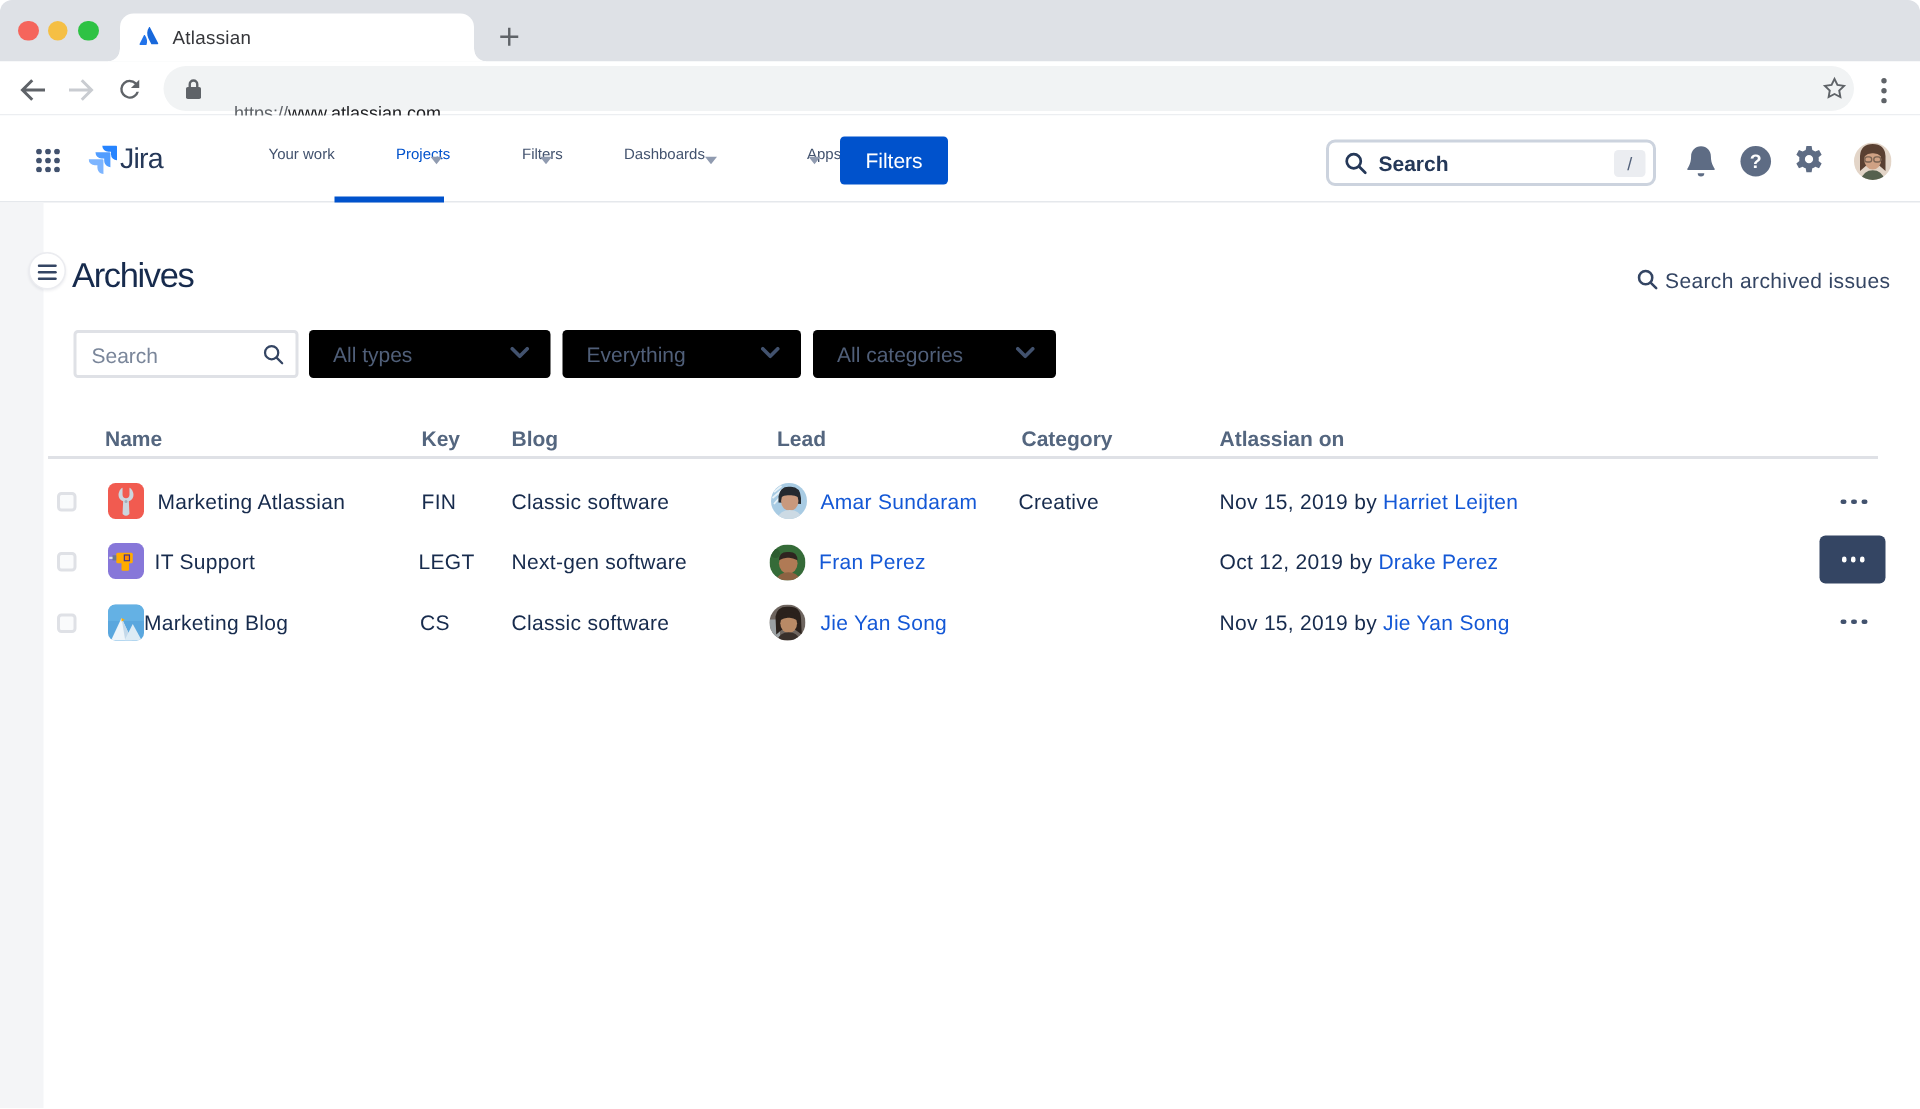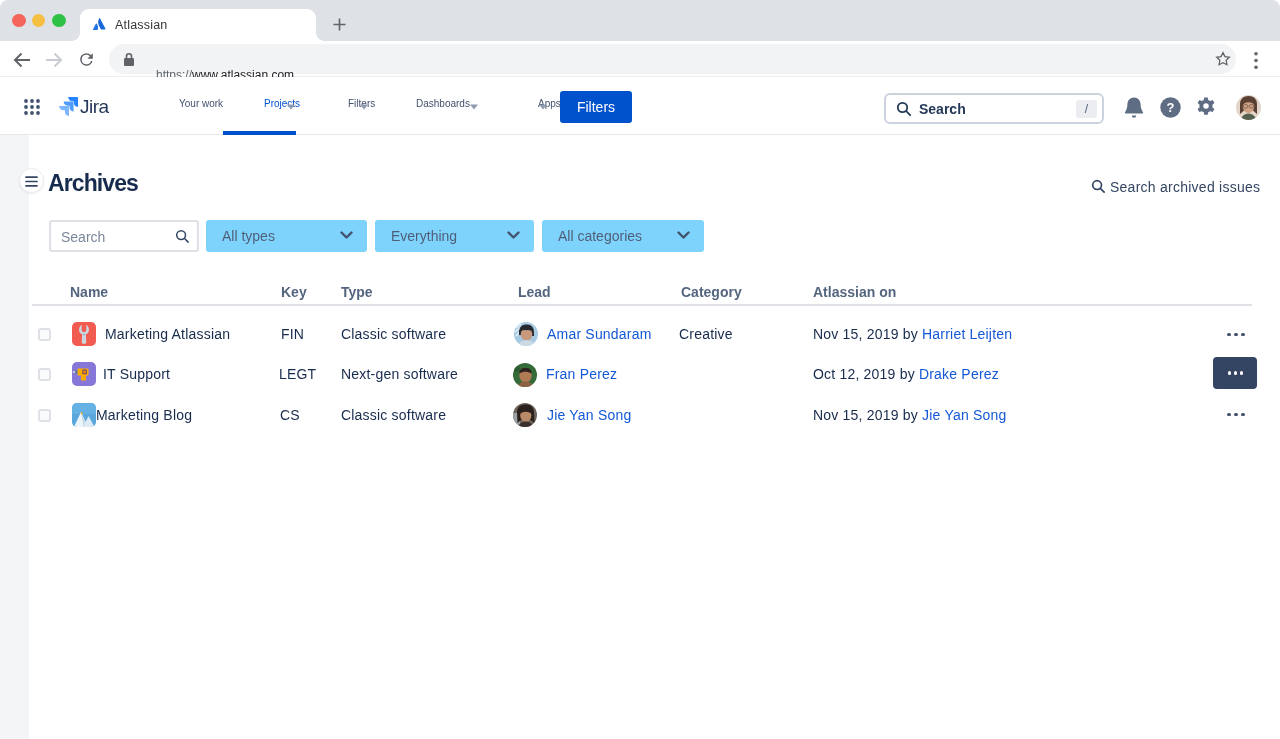--- a/index.html
+++ b/index.html
@@ -23,25 +23,25 @@
   .navitem { top:98px; font-size:10px; font-weight:500; color:#42526e;margin-left:41px; }
   #proj-underline { left:223px; top:131px; width:73px; height:4px; background:#0052cc; }
   #createbtn { left:560px; top:91px; width:72px; height:32px; background:#0052cc; border-radius:3px; color:#fff; font-size:14px; font-weight:500; text-align:center; line-height:32px; }
   #navsearch { left:884px; top:93px; width:220px; height:31px; border:2px solid #ccd3de; border-radius:6px; background:#fff; }
   #navsearch .lbl { position:absolute; left:33px; top:6px; font-size:14px; font-weight:600; color:#253858; }
   #navsearch .slash { position:absolute; left:190px; top:5px; width:21px; height:18px; background:#ebedf1; border-radius:3px; color:#505f79; font-size:12px; text-align:center; line-height:18px; }
 
   
   #leftstrip { left:0; top:135px; width:29px; height:604px; background:#f4f5f7; }
   #burger { left:19px; top:168px; width:25px; height:25px; background:#fff; border:1px solid #ebecf0; border-radius:50%; box-shadow:0 1px 2px rgba(9,30,66,.08); }
-  h1#title { position:absolute; left:48px; top:170px; font-size:23px; font-weight:700; color:#172b4d; letter-spacing:-.9px; }
+  h1#title { position:absolute; left:48px; top:170px; font-size:23px; font-weight:400; color:#172b4d; letter-spacing:-.9px; }
   #searcharch { left:1110px; top:179px; font-size:14px; letter-spacing:.25px; color:#344563; }
   #filtersearch { left:49px; top:220px; width:150px; height:32px; border:2px solid #dfe1e6; border-radius:3px; background:#fff; }
   #filtersearch .ph { position:absolute; left:10px; top:7px; font-size:14px; color:#7a869a; }
-  .dd { top:220px; height:32px; background:#7dd3fc; border-radius:3px; }
+  .dd { top:220px; height:32px; background:#000000; border-radius:3px; }
   .dd .lbl { position:absolute; left:16px; top:8px; font-size:14px; color:#505f79; }
   .th { top:284px; font-size:14px; font-weight:600; color:#54667f; }
   #thline { left:32px; top:304px; width:1220px; height:2px; background:#dfe1e6; }
   .cell { font-size:14px; color:#172b4d; letter-spacing:.2px; }
   a.lnk { color:#1458d6; text-decoration:none; }
   .checkbox { left:38px; width:13px; height:13px; background:#fafbfc; border:2px solid #dfe1e6; border-radius:3px; }
   .picon { left:72px; width:24px; height:24px; border-radius:5px; overflow:hidden; }
   .dots { width:34px; height:10px; }
   .dot { position:absolute; top:3.5px; width:3.5px; height:3.5px; border-radius:50%; background:#42526e; }
   #darkbtn { left:1213px; top:357px; width:44px; height:32px; background:#344563; border-radius:4px; }
@@ -213,21 +213,21 @@
   </div>
   <div class="abs dd" style="left:542px;width:162px;">
     <span class="lbl">All categories</span>
     <svg style="position:absolute;right:14px;top:11px" width="13" height="9" viewBox="0 0 13 9">
       <path d="M1.5 1.5 L6.5 6.5 L11.5 1.5" fill="none" stroke="#42526e" stroke-width="2.4" stroke-linecap="round" stroke-linejoin="round"></path>
     </svg>
   </div>
 
   <span class="abs th" style="left:70px;">Name</span>
   <span class="abs th" style="left:281px;">Key</span>
-  <span class="abs th" style="left:341px;">Type</span>
+  <span class="abs th" style="left:341px;">Blog</span>
   <span class="abs th" style="left:518px;">Lead</span>
   <span class="abs th" style="left:681px;">Category</span>
   <span class="abs th" style="left:813px;">Atlassian on</span>
   <div id="thline" class="abs"></div>
 
   <div class="abs checkbox" style="top:328px;"></div>
   <div class="abs picon" style="top:322px;background:#f15b50;">
     <svg width="24" height="24" viewBox="0 0 24 24">
       <path fill="#ccd6de" d="M12 2.6a5 5 0 0 0-1.9 9.6l-.4 8.2c0 .5.9 1.4 2.3 1.4s2.3-.9 2.3-1.4l-.4-8.2A5 5 0 0 0 12 2.6z"></path>
       <path fill="#f15b50" d="M9.7 1.5 h4.6 v6 a2.3 2.6 0 0 1-4.6 0z"></path>

